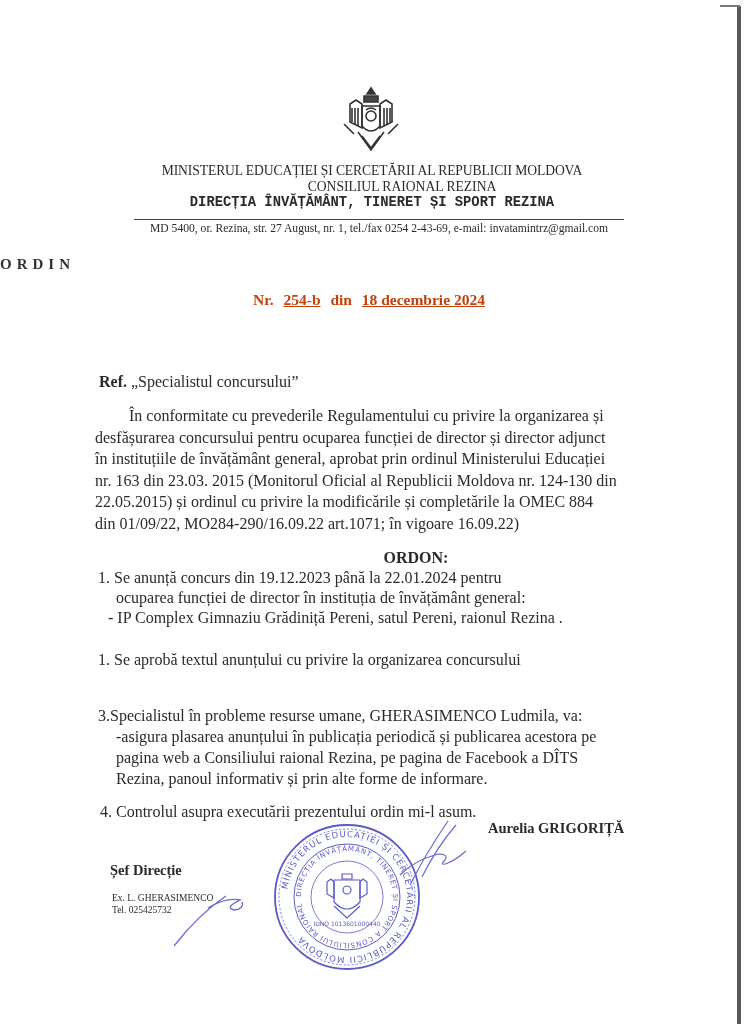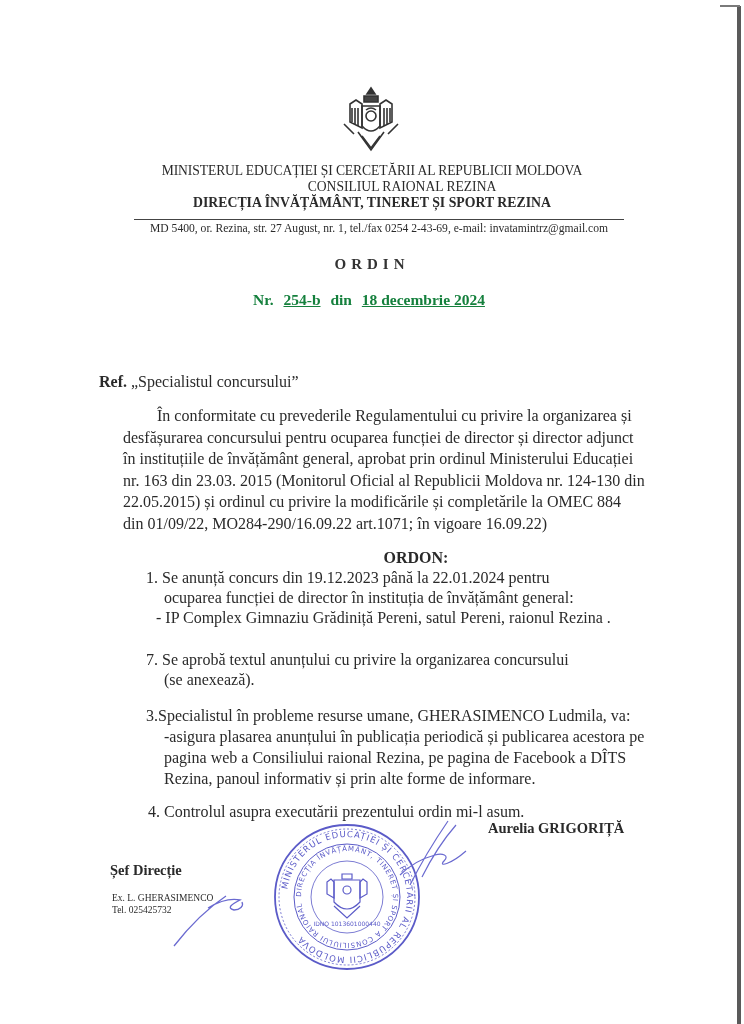--- a/index.html
+++ b/index.html
@@ -14,52 +14,52 @@
       position: absolute; left: 720px; top: 5px; width: 20px; height: 2px; background: #7a7a7a;
     }
     .emblem {
       position: absolute; left: 340px; top: 84px; width: 62px; height: 72px;
     }
     .hdr {
       position: absolute; left: 0; width: 744px; text-align: center; white-space: nowrap;
     }
     .hdr1 { top: 163px; font-size: 13.6px; letter-spacing: -0.1px; }
     .hdr2 { top: 179px; font-size: 13.6px; padding-left: 30px; }
-    .hdr3 { top: 195px; font-size: 13.8px; font-weight: bold; }
+    .hdr3 { top: 195px; font-size: 13.8px; font-weight: bold; font-family: Liberation Mono, monospace; }
     .hdr-rule {
       position: absolute; left: 134px; top: 219px; width: 490px; height: 1px; background: #444;
     }
     .contact {
       position: absolute; left: 134px; top: 222px; width: 490px; text-align: center;
       font-size: 11.6px; white-space: nowrap;
     }
     .title {
-      position: absolute; left: 0; width: 744px; top: 256px; text-align: center;
+      position: absolute; left: 0; width: 744px; top: 256px; 
       font-weight: bold; font-size: 15px; letter-spacing: 5px; color: #333;
     }
     .order-no {
       position: absolute; left: 0; width: 744px; top: 291px; text-align: center;
-      font-weight: bold; font-size: 15.5px; color: #15803d; white-space: nowrap;
+      font-weight: bold; font-size: 15.5px; color: #c2410c; white-space: nowrap;
     }
     .u { text-decoration: underline; padding: 0 6px; }
     .ref {
       position: absolute; left: 99px; top: 373px; font-size: 16px; white-space: nowrap;
     }
     .ref b { font-weight: bold; }
     .para {
       position: absolute; left: 95px; top: 405px; width: 570px; font-size: 16px; line-height: 21.5px;
     }
-    .para div { white-space: nowrap; margin-left: 28px; }
+    .para div { white-space: nowrap; }
     .para .indent { padding-left: 34px; }
     .ordon {
       position: absolute; left: 0; width: 744px; top: 549px; text-align: center;
       font-weight: bold; font-size: 16px; padding-left: 44px;
     }
     .item {
-      position: absolute; font-size: 16px; line-height: 20px; white-space: nowrap; margin-left: 48px;
+      position: absolute; font-size: 16px; line-height: 20px; white-space: nowrap;
     }
     .item div { white-space: nowrap; }
     .i1 { left: 98px; top: 568px; }
     .i2 { left: 98px; top: 650px; }
     .i3 { left: 98px; top: 705px; line-height: 21px; }
     .i4 { left: 100px; top: 802px; text-align: center; }
     .sub { padding-left: 18px; }
     .sub2 { padding-left: 10px; }
     .sub3 { padding-left: 18px; }
     .sig-left {
@@ -128,22 +128,21 @@
 
 <div class="ordon">ORDON:</div>
 
 <div class="item i1">
   <div>1.  Se anunță concurs   din  19.12.2023 până la  22.01.2024 pentru</div>
   <div class="sub">ocuparea funcției  de director  în    instituția  de învățământ general:</div>
   <div class="sub2">- IP  Complex Gimnaziu  Grădiniță  Pereni, satul  Pereni, raionul  Rezina .</div>
 </div>
 
 <div class="item i2">
-  <div>7.  Se  aprobă textul anunțului  cu privire la organizarea concursului</div>
-  <div class="sub">(se anexează).</div>
+  <div>1.  Se  aprobă textul anunțului  cu privire la organizarea concursului</div>
 </div>
 
 <div class="item i3">
   <div>3.Specialistul  în probleme resurse umane,  GHERASIMENCO  Ludmila,  va:</div>
   <div class="sub3">-asigura plasarea   anunțului   în publicația periodică și publicarea acestora pe</div>
   <div class="sub3">pagina  web    a  Consiliului raional Rezina, pe pagina  de    Facebook a DÎTS</div>
   <div class="sub3">Rezina, panoul informativ  și prin alte forme de informare.</div>
 </div>
 
 <div class="item i4">

